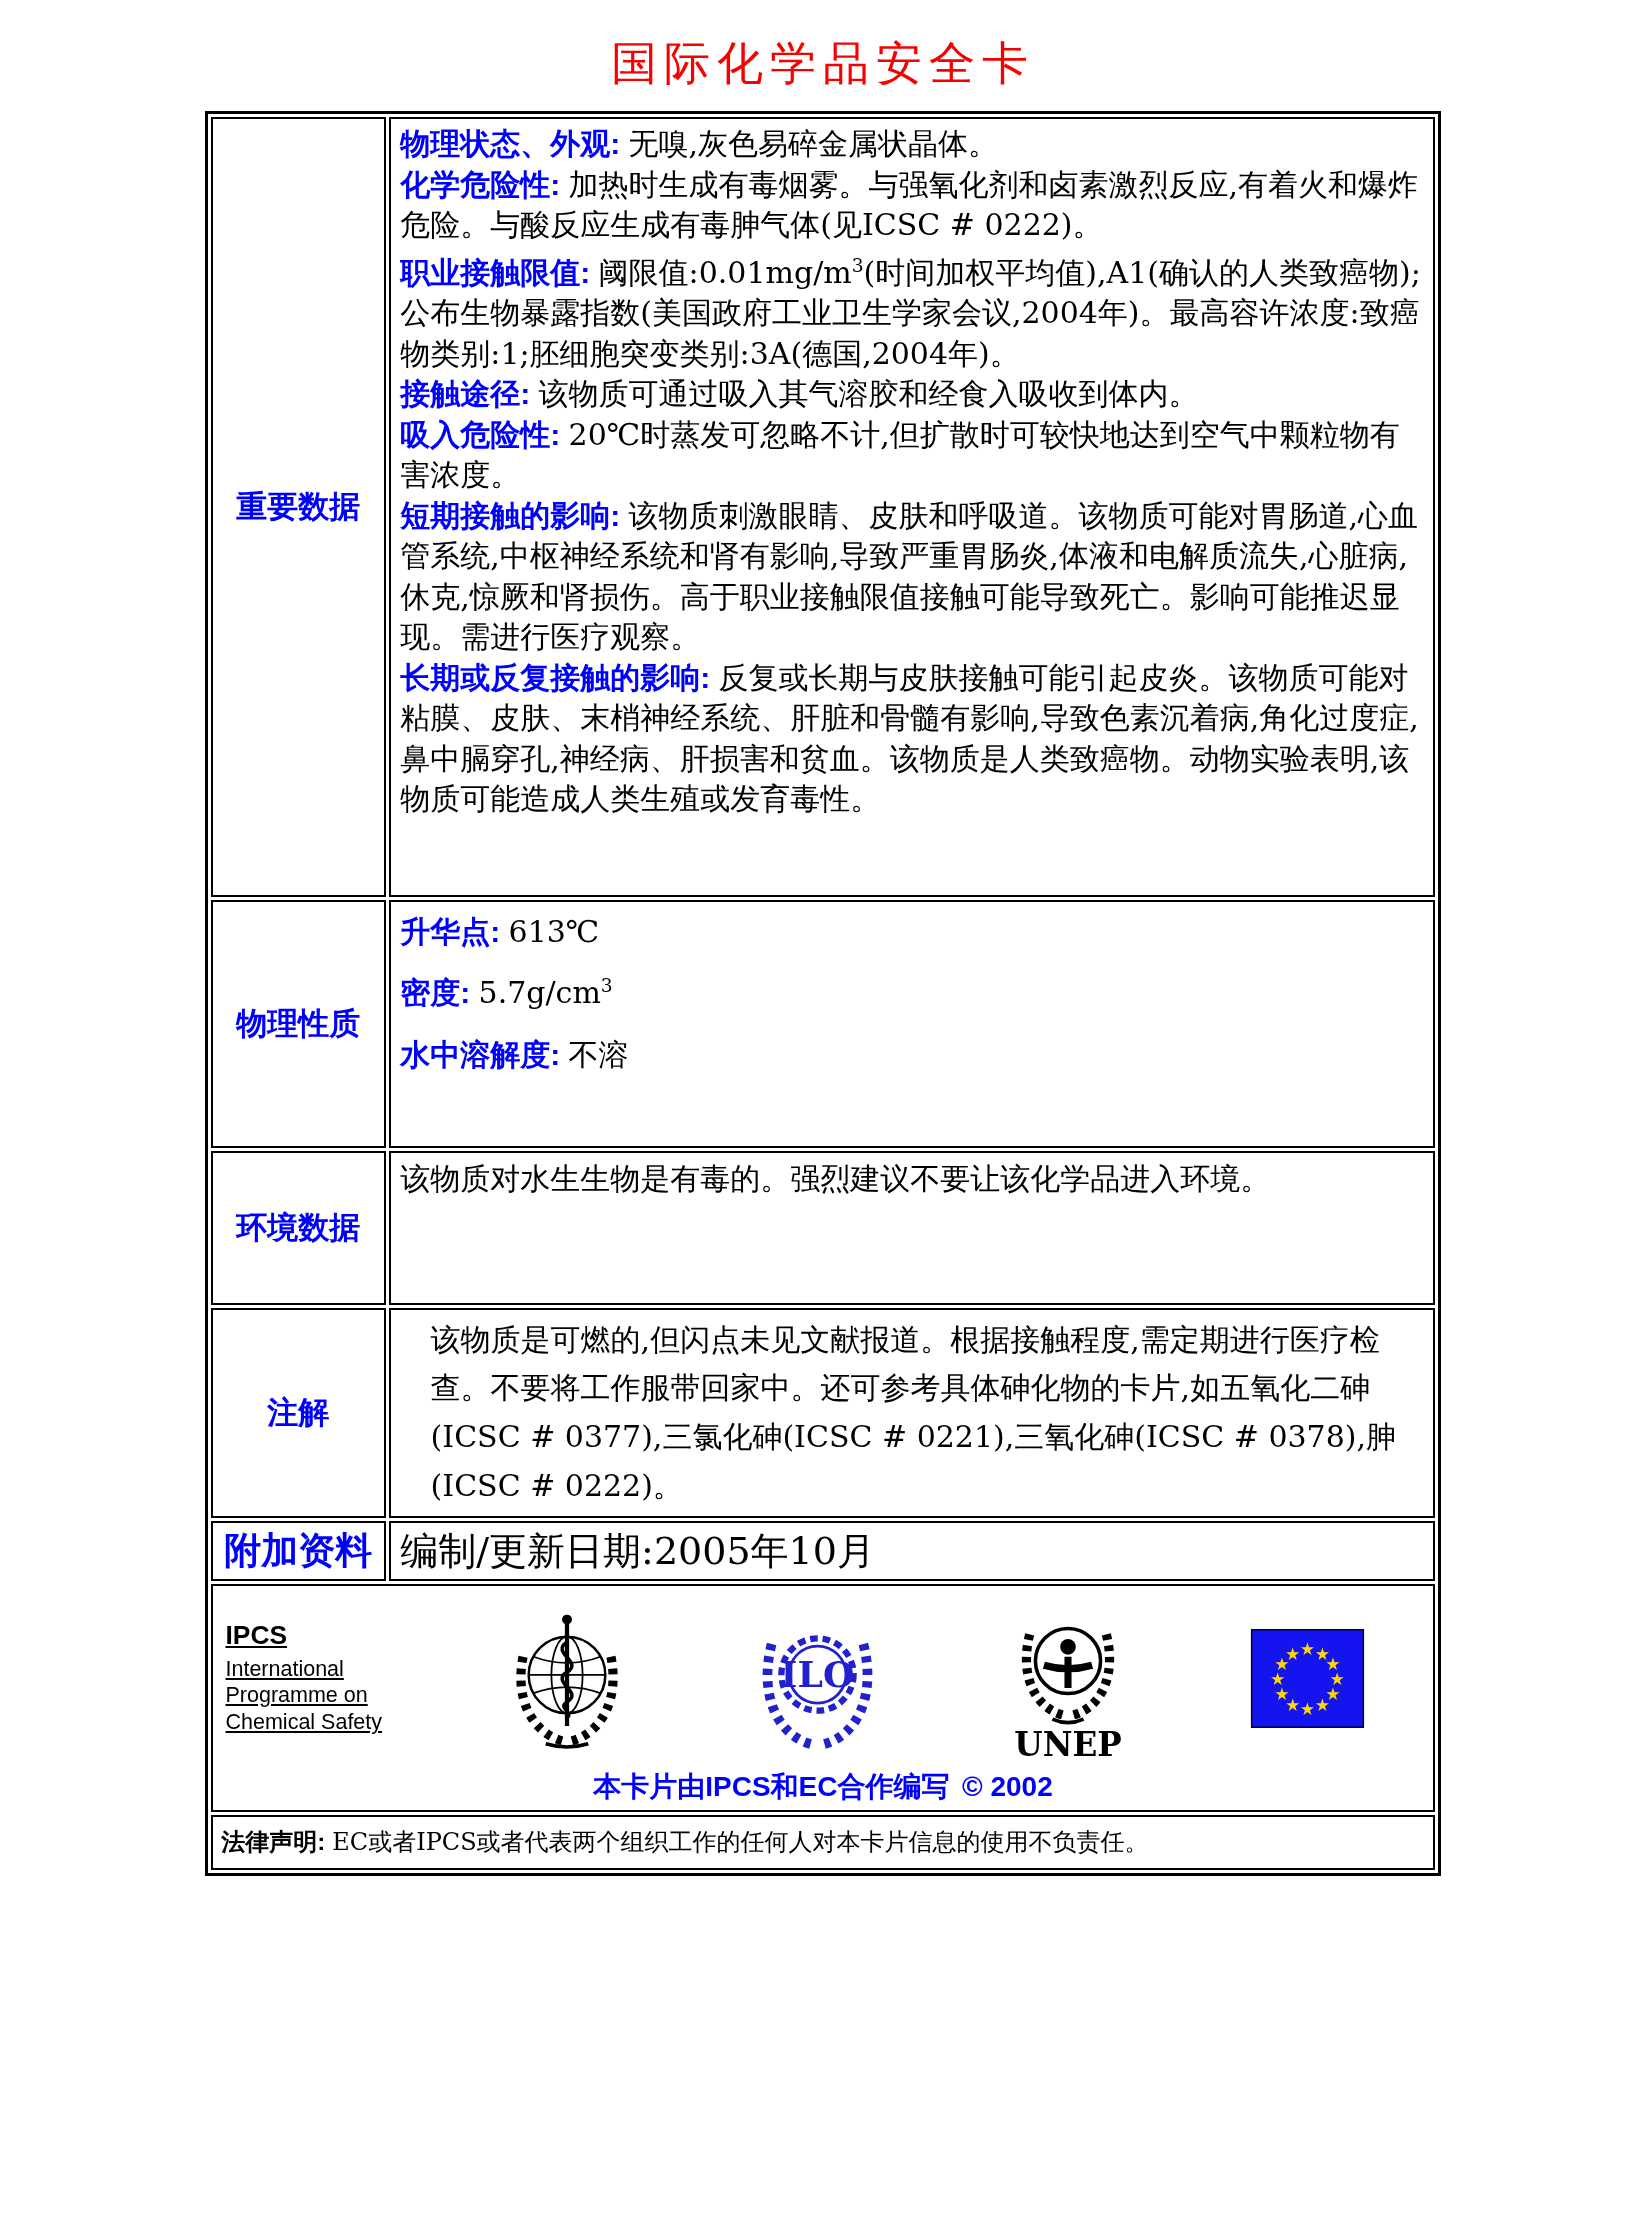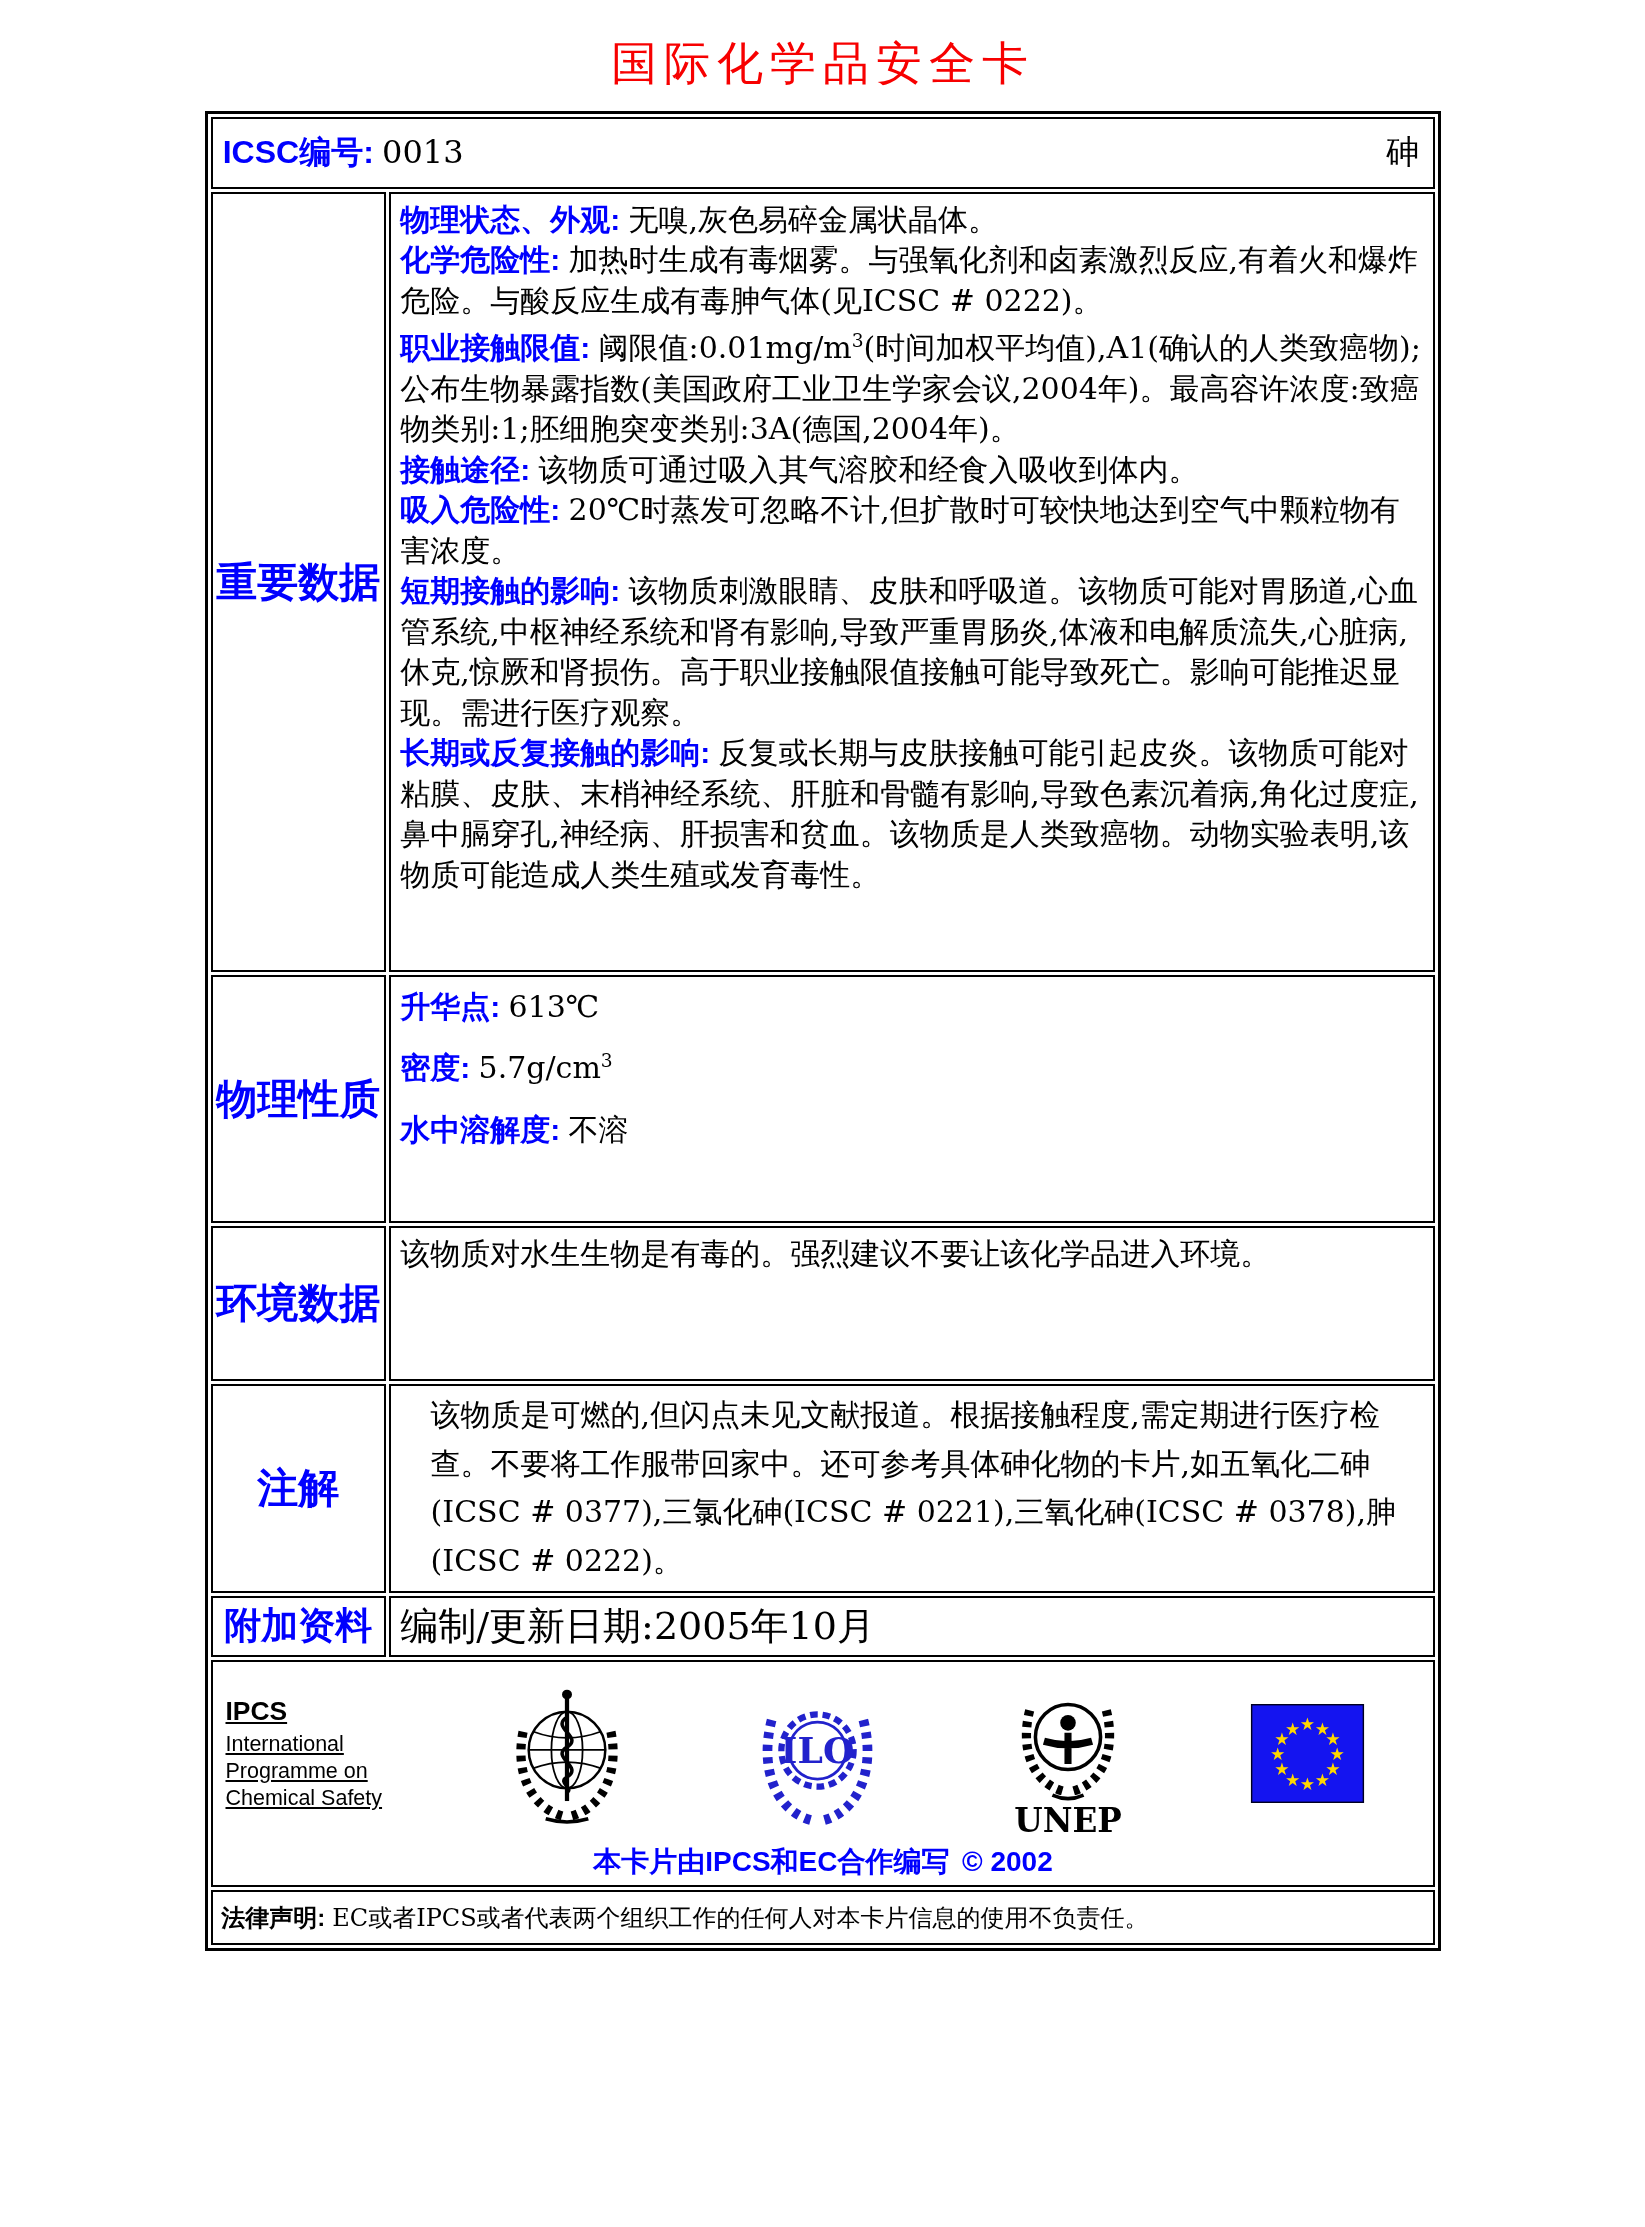--- a/index.html
+++ b/index.html
@@ -27,21 +27,21 @@
     border-collapse:separate;border-spacing:3.5px;
     background:#fff;
   }
   td{border:2.1px solid #000;background:#fff;vertical-align:top;}
 
   td.label-cell{
     width:165px;min-width:165px;
     text-align:center;vertical-align:middle;
     color:#0000fe;
     font-family:"Liberation Sans", sans-serif;
-    font-weight:bold;font-size:41px;
+    font-weight:bold;font-size:31px;
     padding:2.8px;
   }
   td.content-cell{padding:5.6px 9.7px;font-size:30px;line-height:1.35;}
 
   .inline-label{
     color:#0000fe;
     font-family:"Liberation Sans", sans-serif;
     font-weight:bold;
     padding-right:8.3px;
   }
@@ -101,30 +101,20 @@
 </head>
 <body>
 
 <div class="page">
 
   <h1 class="main-title">国际化学品安全卡</h1>
 
   <table class="card">
 
     <tbody>
-        <tr>
-      <td class="icsc-cell" colspan="2">
-        <div class="icsc-flex">
-          <span class="icsc-left">
-            <span class="inline-label">ICSC编号:</span><span class="icsc-number">0013</span>
-          </span>
-          <span class="chem-name">砷</span>
-        </div>
-      </td>
-    </tr>
 
     <tr>
       <td class="label-cell">重要数据</td>
       <td class="content-cell important-cell">
         <p>
           <span class="inline-label">物理状态、外观:</span><span>无嗅,灰色易碎金属状晶体。</span>
         </p>
         <p>
           <span class="inline-label">化学危险性:</span><span>加热时生成有毒烟雾。与强氧化剂和卤素激烈反应,有着火和爆炸危险。与酸反应生成有毒胂气体(见ICSC # 0222)。</span>
         </p>

